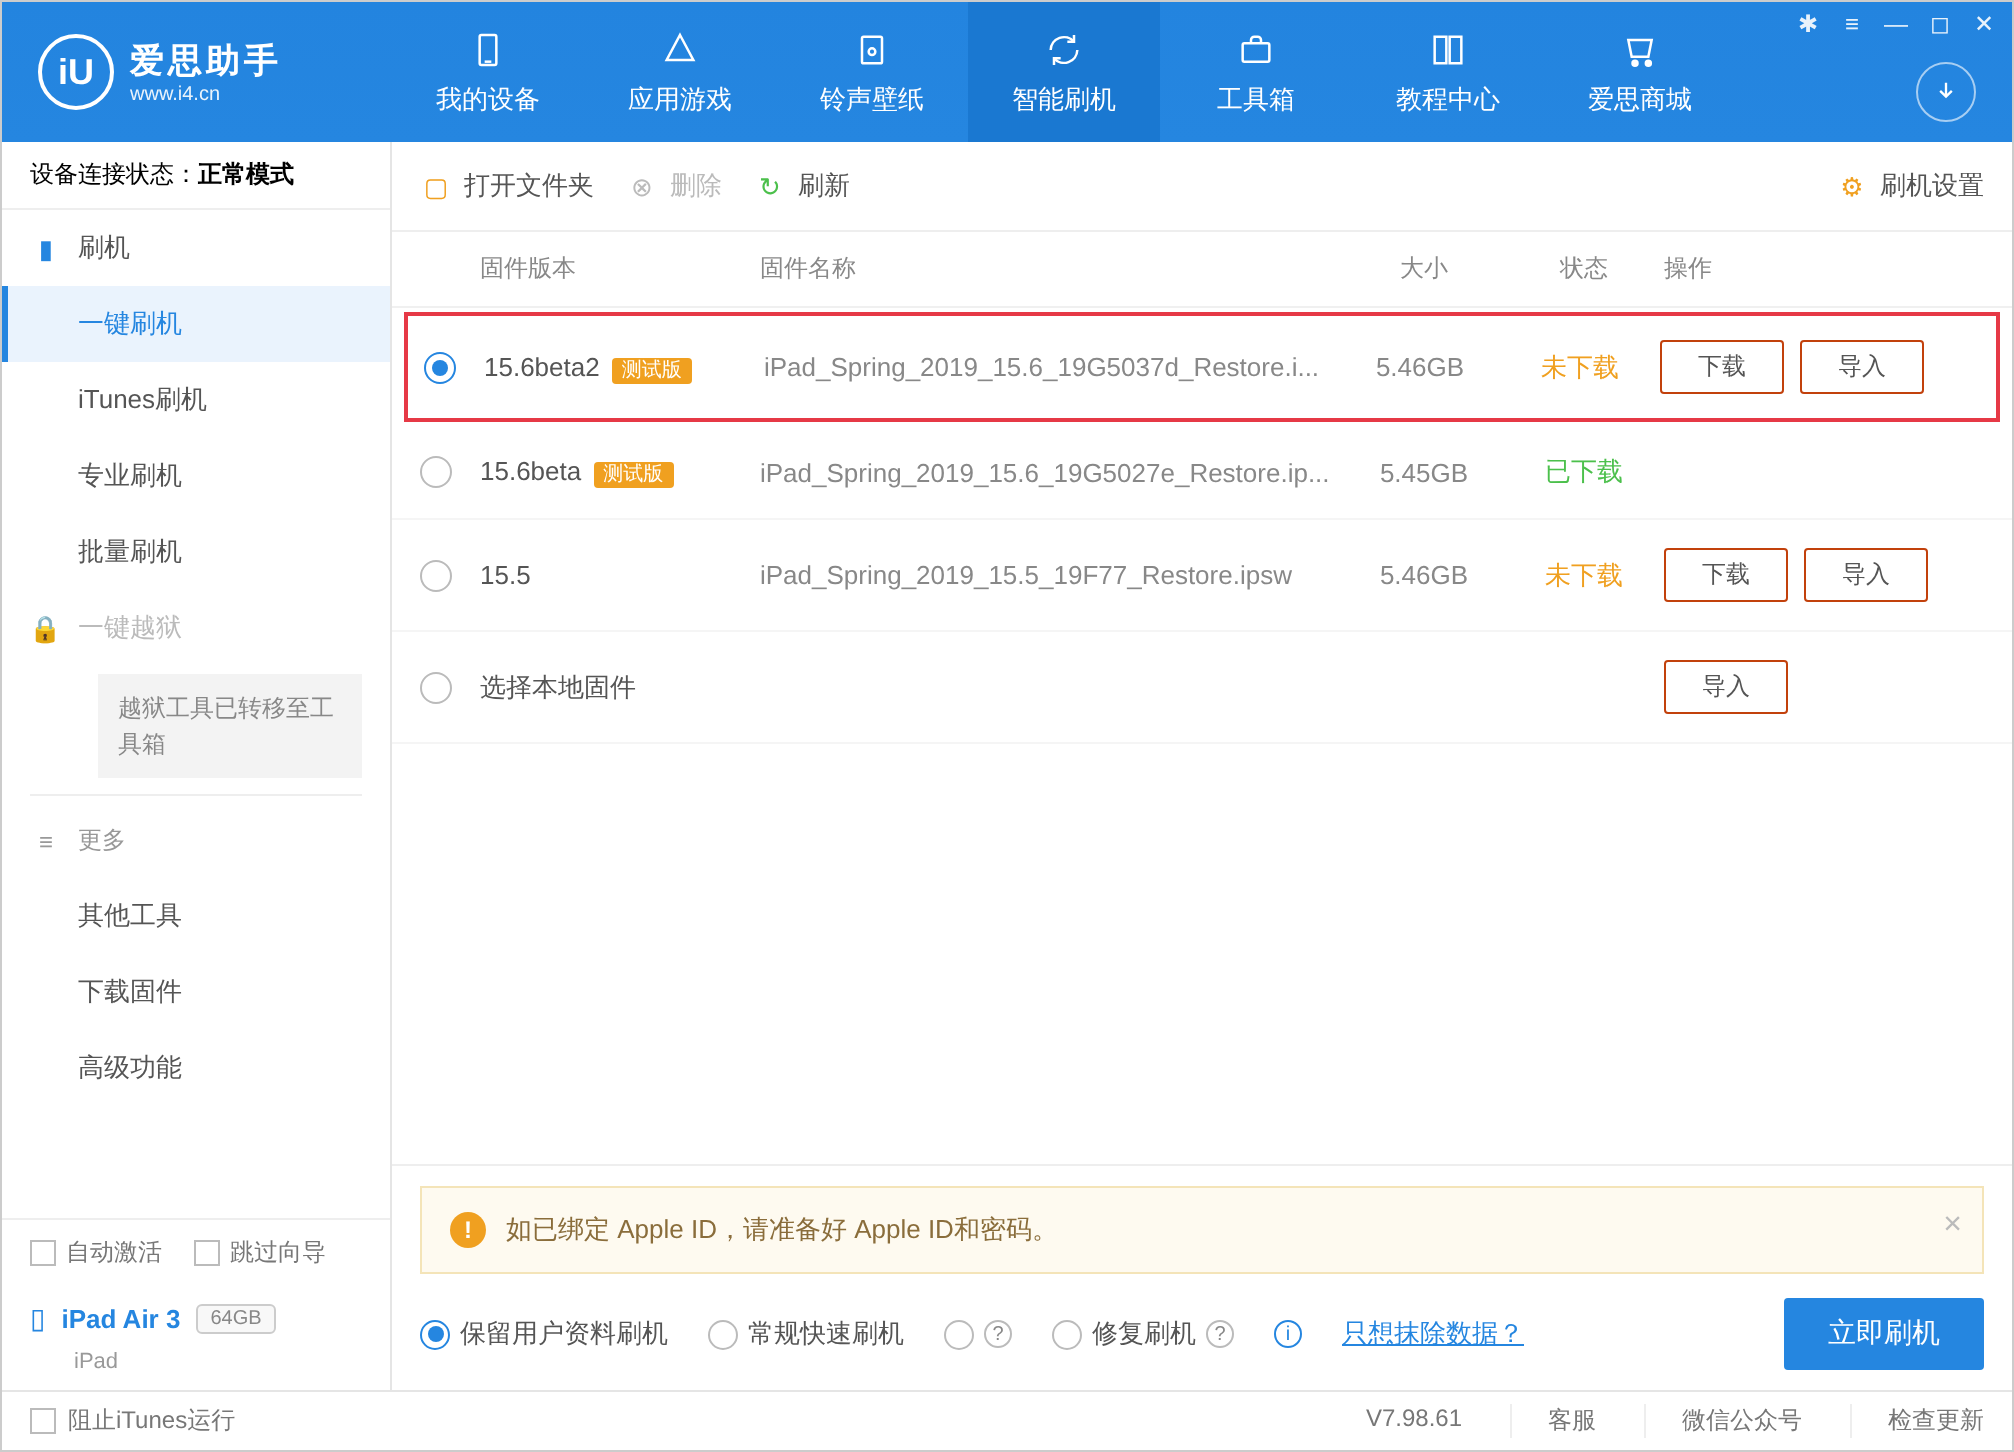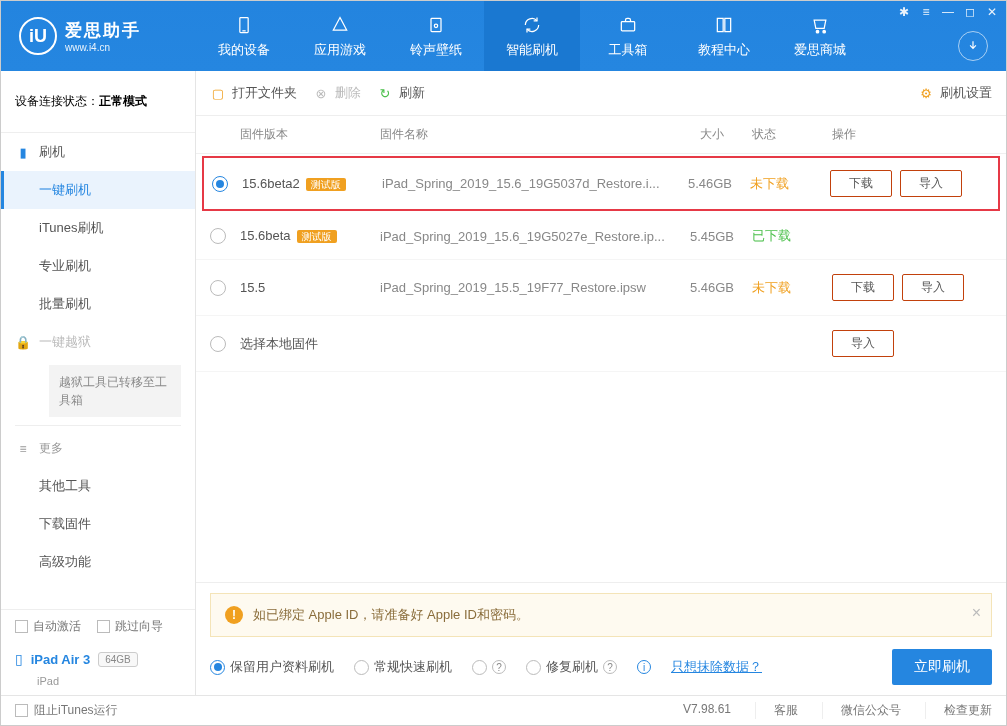--- a/index.html
+++ b/index.html
@@ -22,21 +22,21 @@
 
 .win-controls { position: absolute; top: 2px; right: 4px; display: flex; gap: 2px; }
 .win-btn { width: 20px; height: 18px; display: flex; align-items: center; justify-content: center; cursor: pointer; font-size: 12px; opacity: .9; }
 .dl-circle { position: absolute; right: 18px; top: 30px; width: 30px; height: 30px; border: 1.5px solid rgba(255,255,255,.6); border-radius: 50%; display: flex; align-items: center; justify-content: center; cursor: pointer; }
 
 
 .body { display: flex; height: calc(100% - 70px - 30px); }
 
 
 .sidebar { width: 195px; border-right: 1px solid #e5e5e5; display: flex; flex-direction: column; }
-.status-bar { padding: 22px 14px; font-size: 12px; border-bottom: 1px solid #eee; }
+.status-bar { padding: 8px 14px; font-size: 12px; border-bottom: 1px solid #eee; }
 .status-value { font-weight: bold; }
 .side-group { padding: 10px 14px; font-size: 13px; display: flex; align-items: center; gap: 8px; color: #555; }
 .side-group.expandable { color: #999; font-size: 12px; }
 .side-group-icon { width: 16px; height: 16px; display: flex; align-items: center; justify-content: center; }
 .side-item { padding: 10px 14px 10px 38px; font-size: 13px; cursor: pointer; color: #555; }
 .side-item.active { background: #eaf3fd; color: #2586e0; border-left: 3px solid #2586e0; padding-left: 35px; }
 .side-note { margin: 4px 14px 4px 48px; padding: 8px 10px; background: #f3f3f3; font-size: 12px; color: #888; line-height: 1.5; }
 .side-sep { height: 1px; background: #eee; margin: 4px 14px; }
 
 .sidebar-bottom { margin-top: auto; border-top: 1px solid #eee; }
@@ -57,21 +57,21 @@
 .tool-btn { display: flex; align-items: center; gap: 6px; cursor: pointer; color: #555; }
 .tool-btn.disabled { color: #bbb; }
 .tool-btn.right { margin-left: auto; color: #f0a020; }
 .tool-icon { width: 16px; height: 16px; display: flex; align-items: center; justify-content: center; }
 
 .table-head { display: flex; padding: 10px 14px; font-size: 12px; color: #888; border-bottom: 1px solid #f0f0f0; }
 .col-radio { width: 30px; }
 .col-ver { width: 140px; }
 .col-name { flex: 1; }
 .col-size { width: 80px; text-align: center; }
-.col-status { width: 80px; }
+.col-status { width: 80px; text-align: center; }
 .col-ops { width: 160px; }
 
 .table-body { }
 .row { display: flex; align-items: center; padding: 14px; font-size: 13px; border-bottom: 1px solid #f5f5f5; }
 .row.highlighted { border: 2px solid #e63946; margin: 2px 6px; padding: 12px 8px; }
 .radio { width: 16px; height: 16px; border: 1.5px solid #bbb; border-radius: 50%; display: flex; align-items: center; justify-content: center; }
 .radio.selected { border-color: #2586e0; }
 .radio.selected::after { content: ''; width: 8px; height: 8px; background: #2586e0; border-radius: 50%; }
 .ver-text { color: #555; }
 .beta-tag { font-size: 10px; padding: 1px 5px; background: #f0a020; color: #fff; border-radius: 2px; margin-left: 6px; }

